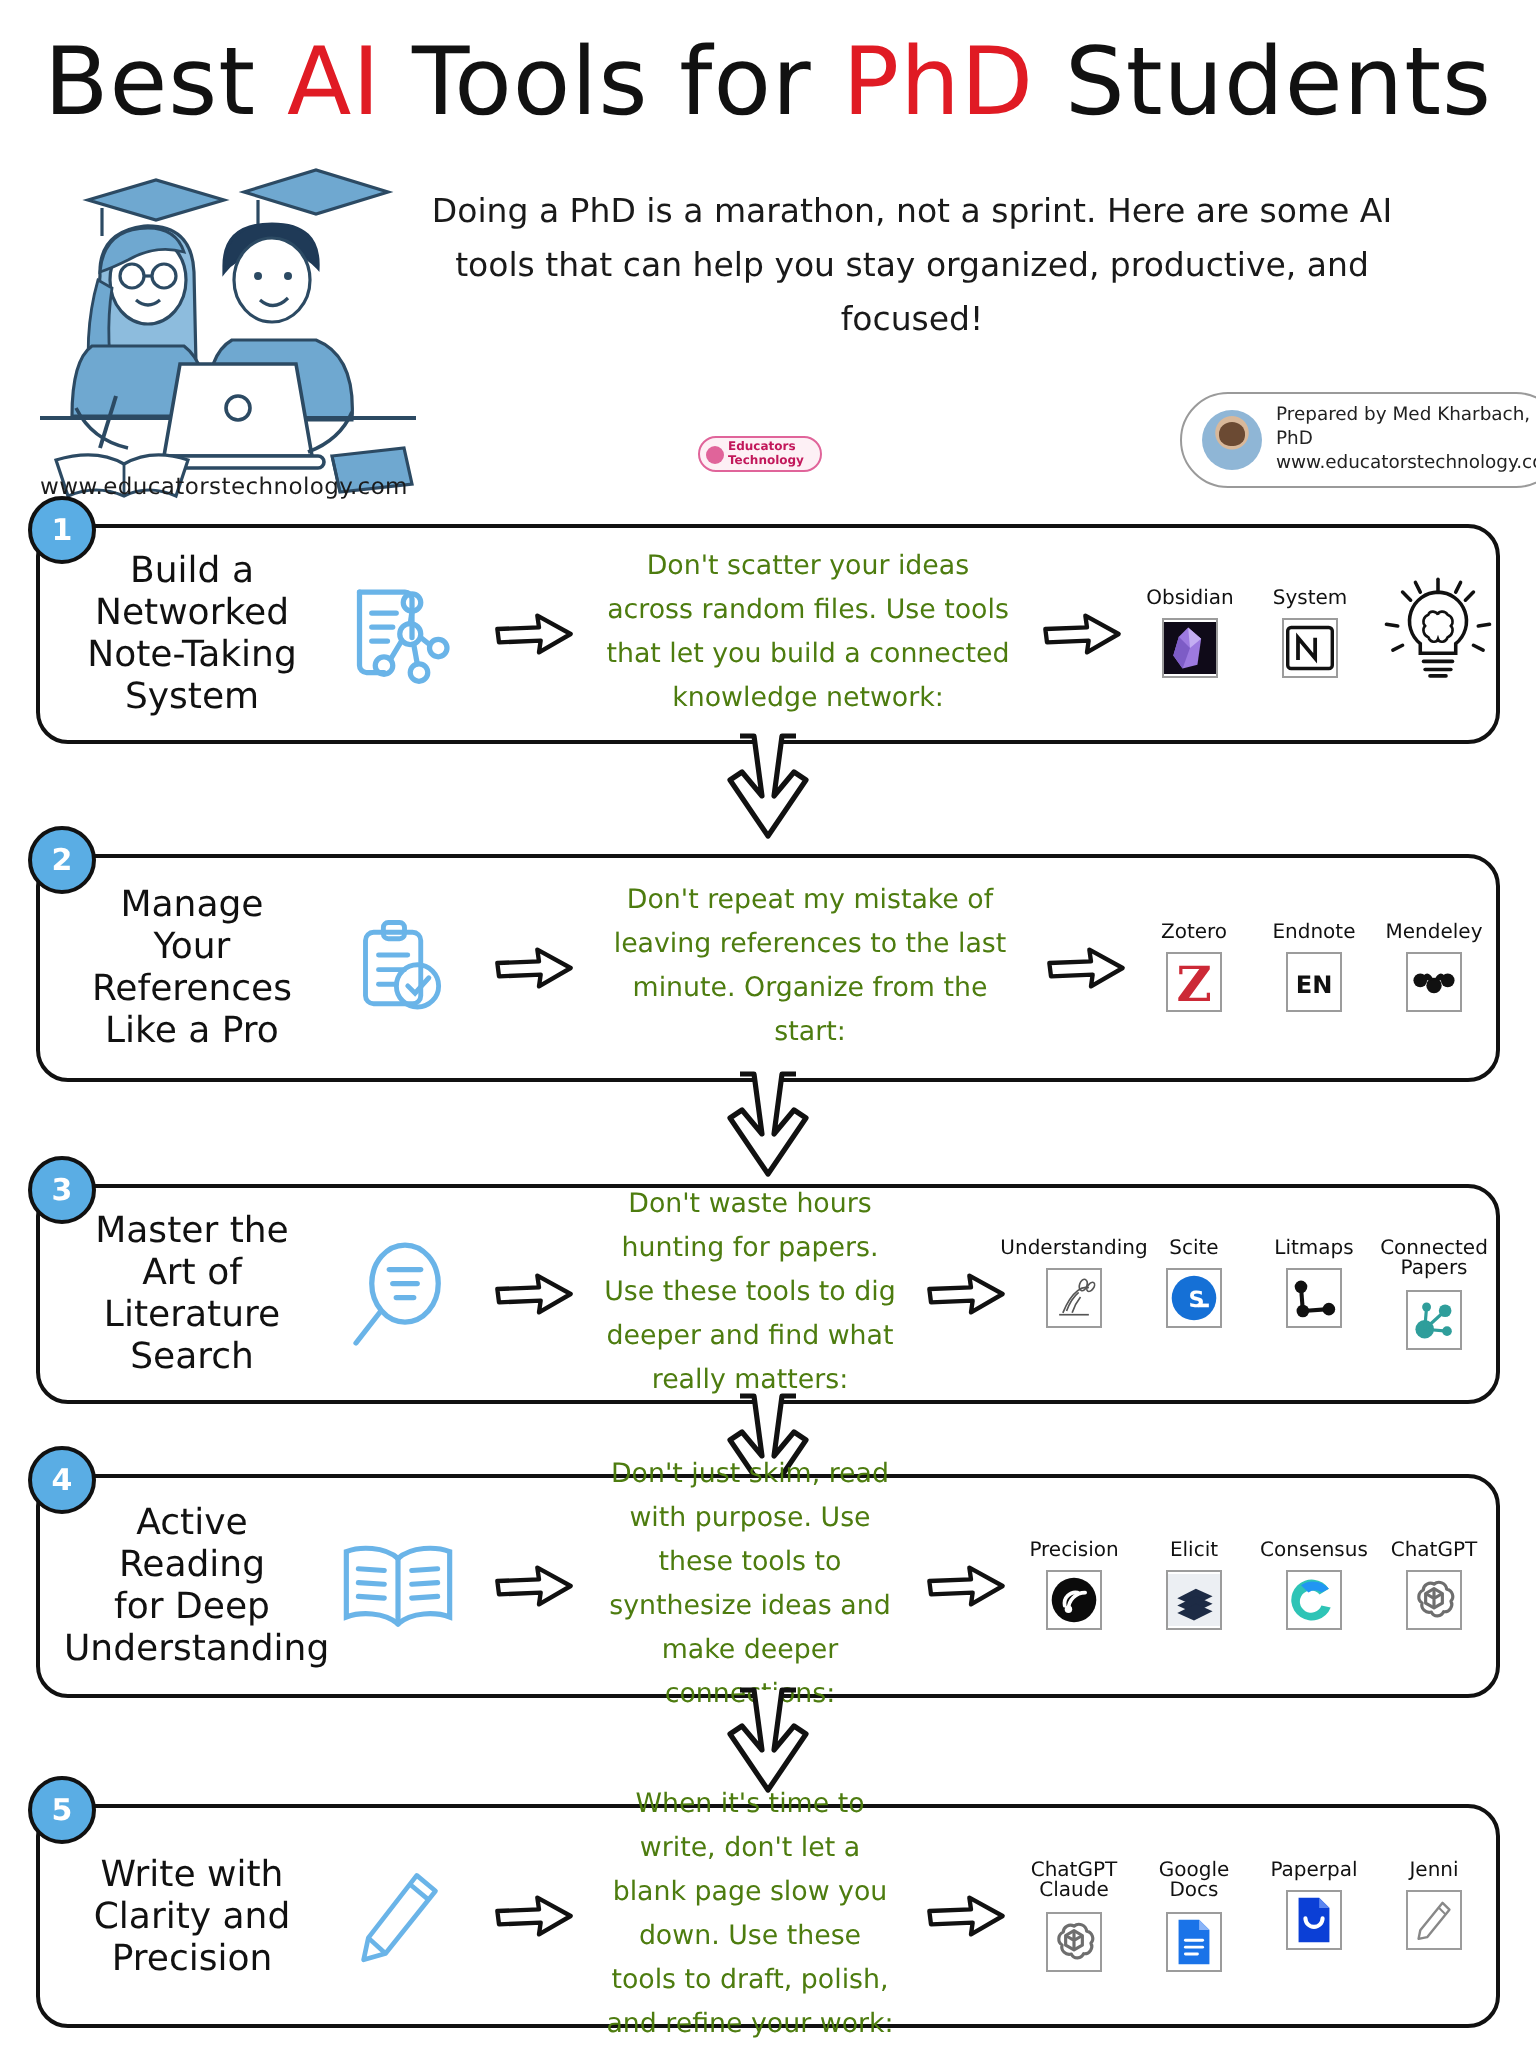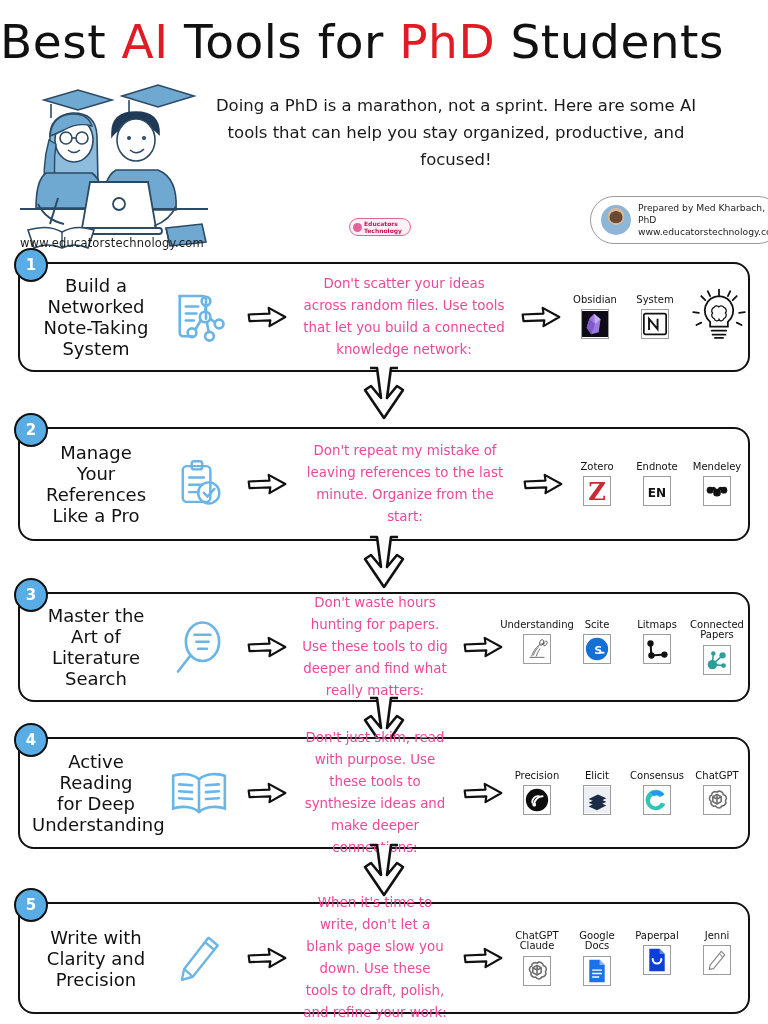--- a/index.html
+++ b/index.html
@@ -7,20 +7,21 @@
     width: 768px; height: 1024px;
     background: #ffffff;
     font-family: "DejaVu Sans", sans-serif;
     overflow: hidden;
   }
   .page { position: relative; width: 768px; height: 1024px; background:#fff; }
 
   
   .title {
     position: absolute; top: 14px; left: 0; width: 768px;
+    text-align: center;
     font-family: "DejaVu Sans", sans-serif;
     font-size: 47px; font-weight: 400; letter-spacing: 0.5px;
     color: #111; white-space: nowrap;
   }
   .title .accent { color: #e01b24; }
 
   .subtitle {
     position: absolute; top: 92px; left: 196px; width: 520px;
     text-align: center;
     font-family: "DejaVu Sans", sans-serif;
@@ -83,21 +84,21 @@
     display: flex; align-items: center;
   }
   .col-title {
     width: 142px; flex: 0 0 auto; text-align: center; padding-left: 14px;
     font-size: 18px; line-height: 21px; color: #111;
   }
   .col-icon { width: 78px; flex: 0 0 auto; display:flex; align-items:center; justify-content:center; }
   .col-arrow { width: 58px; flex: 0 0 auto; display:flex; align-items:center; justify-content:center; }
   .col-desc {
     flex: 1 1 auto; text-align: center; padding: 0 6px;
-    font-size: 13.4px; line-height: 22px; color: #ec4899;
+    font-size: 13.4px; line-height: 22px; color: #4d7c0f;
   }
   .col-tools { flex: 0 0 auto; display: flex; align-items: flex-start; justify-content: center; gap: 10px; padding-right: 8px; }
   .tool { width: 50px; display: flex; flex-direction: column; align-items: center; gap: 4px; }
   .tool-label { font-size: 10px; line-height: 10.5px; color:#111; text-align: center; white-space: pre-line; }
   .tool-ico {
     width: 28px; height: 30px; border: 1px solid #9c9c9c; background:#fff;
     display:flex; align-items:center; justify-content:center; overflow:hidden;
   }
   .extra-ico { width: 62px; flex:0 0 auto; display:flex; align-items:center; justify-content:center; }
 

